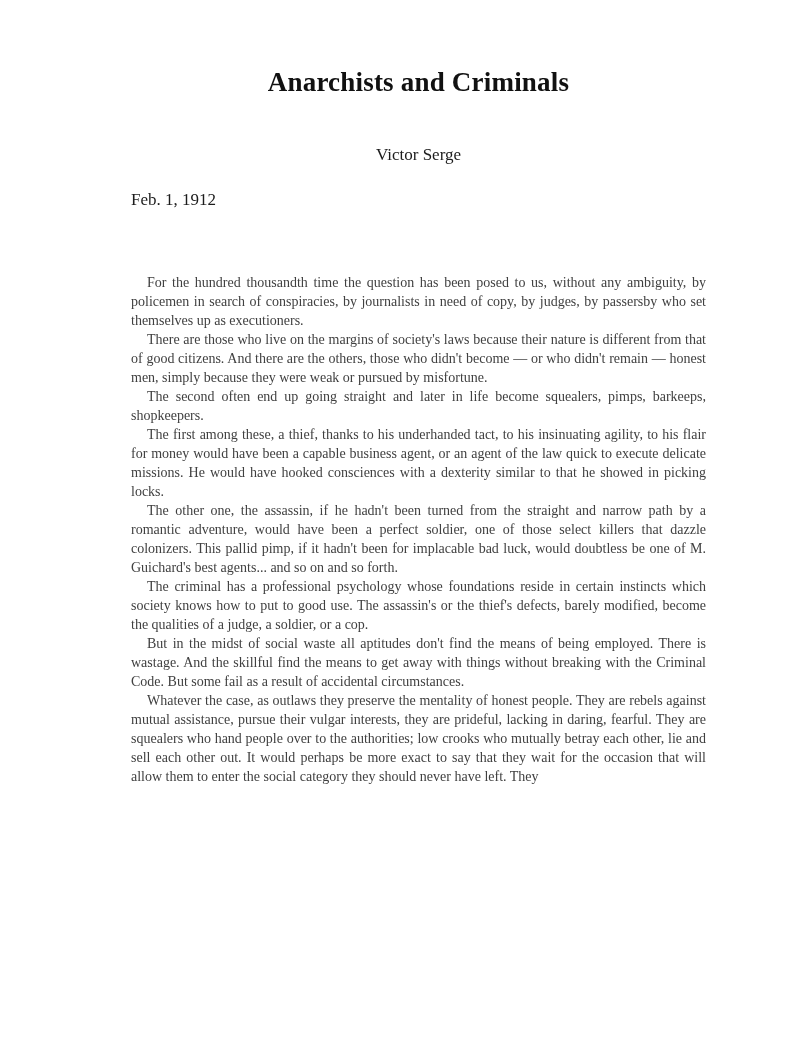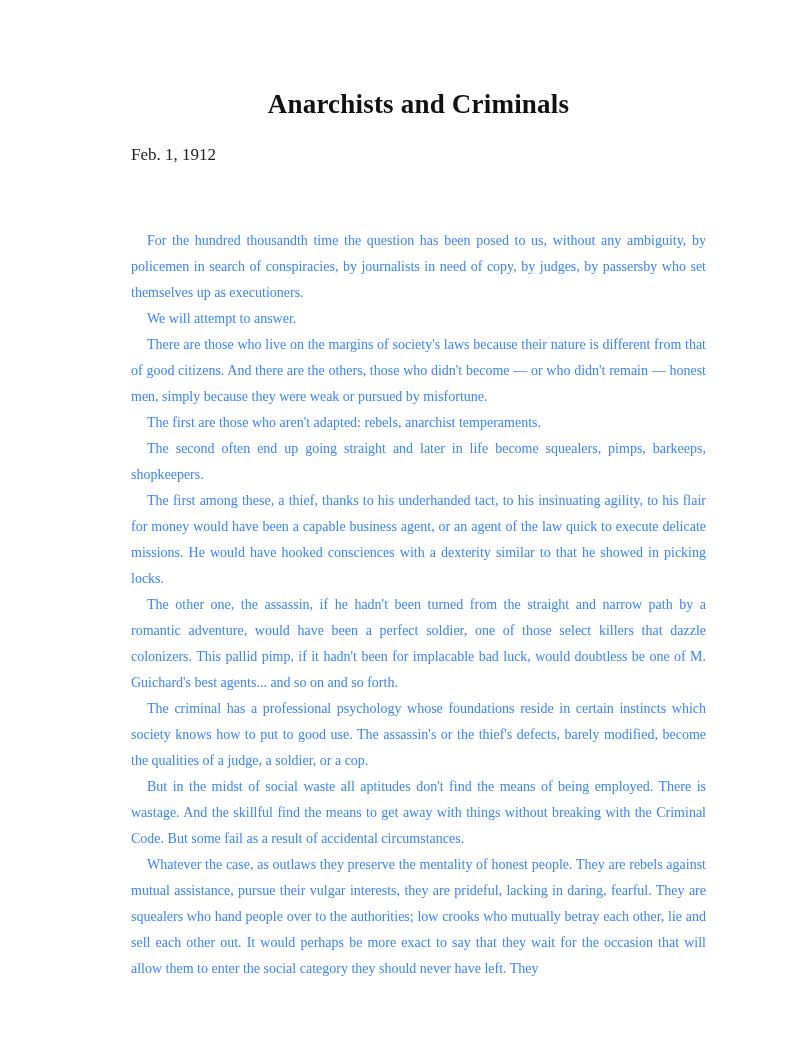--- a/index.html
+++ b/index.html
@@ -13,21 +13,21 @@
     height: 1064px;
     background: #ffffff;
     overflow: hidden;
     font-family: "Liberation Serif", serif;
     color: #1c1c1c;
   }
   .content {
     box-sizing: border-box;
     margin-left: 131px;
     width: 575px;
-    padding-top: 88px;
+    padding-top: 66px;
   }
   .doc-title {
     margin: 0;
     text-align: center;
     font-size: 27px;
     line-height: 32px;
     font-weight: 700;
     color: #111111;
     letter-spacing: 0.2px;
   }
@@ -39,42 +39,41 @@
   }
   .doc-date {
     margin-top: 25px;
     text-align: left;
     font-size: 17px;
     line-height: 20px;
   }
   .article {
     margin-top: 63px;
     font-size: 14px;
-    line-height: 26px;
+    line-height: 19px;
     text-align: justify;
-    color: #3b82f6;
+    color: #404040;
   }
   .article p {
     margin: 0;
     padding: 0;
     text-indent: 16px;
   }
 </style>
 </head>
 <body>
 
 <div class="page">
   <div class="content">
     <h1 class="doc-title">Anarchists and Criminals</h1>
+    <div class="doc-author">Victor Serge</div>
     <div class="doc-date">Feb. 1, 1912</div>
     <div class="article">
         <p>For the hundred thousandth time the question has been posed to us, without any ambiguity, by policemen in search of conspiracies, by journalists in need of copy, by judges, by passersby who set themselves up as executioners.</p>
-        <p>We will attempt to answer.</p>
         <p>There are those who live on the margins of society's laws because their nature is different from that of good citizens. And there are the others, those who didn't become — or who didn't remain — honest men, simply because they were weak or pursued by misfortune.</p>
-        <p>The first are those who aren't adapted: rebels, anarchist temperaments.</p>
         <p>The second often end up going straight and later in life become squealers, pimps, barkeeps, shopkeepers.</p>
         <p>The first among these, a thief, thanks to his underhanded tact, to his insinuating agility, to his flair for money would have been a capable business agent, or an agent of the law quick to execute delicate missions. He would have hooked consciences with a dexterity similar to that he showed in picking locks.</p>
         <p>The other one, the assassin, if he hadn't been turned from the straight and narrow path by a romantic adventure, would have been a perfect soldier, one of those select killers that dazzle colonizers. This pallid pimp, if it hadn't been for implacable bad luck, would doubtless be one of M. Guichard's best agents... and so on and so forth.</p>
         <p>The criminal has a professional psychology whose foundations reside in certain instincts which society knows how to put to good use. The assassin's or the thief's defects, barely modified, become the qualities of a judge, a soldier, or a cop.</p>
         <p>But in the midst of social waste all aptitudes don't find the means of being employed. There is wastage. And the skillful find the means to get away with things without breaking with the Criminal Code. But some fail as a result of accidental circumstances.</p>
         <p>Whatever the case, as outlaws they preserve the mentality of honest people. They are rebels against mutual assistance, pursue their vulgar interests, they are prideful, lacking in daring, fearful. They are squealers who hand people over to the authorities; low crooks who mutually betray each other, lie and sell each other out. It would perhaps be more exact to say that they wait for the occasion that will allow them to enter the social category they should never have left. They</p>
       </div>
   </div>
 </div>
 

